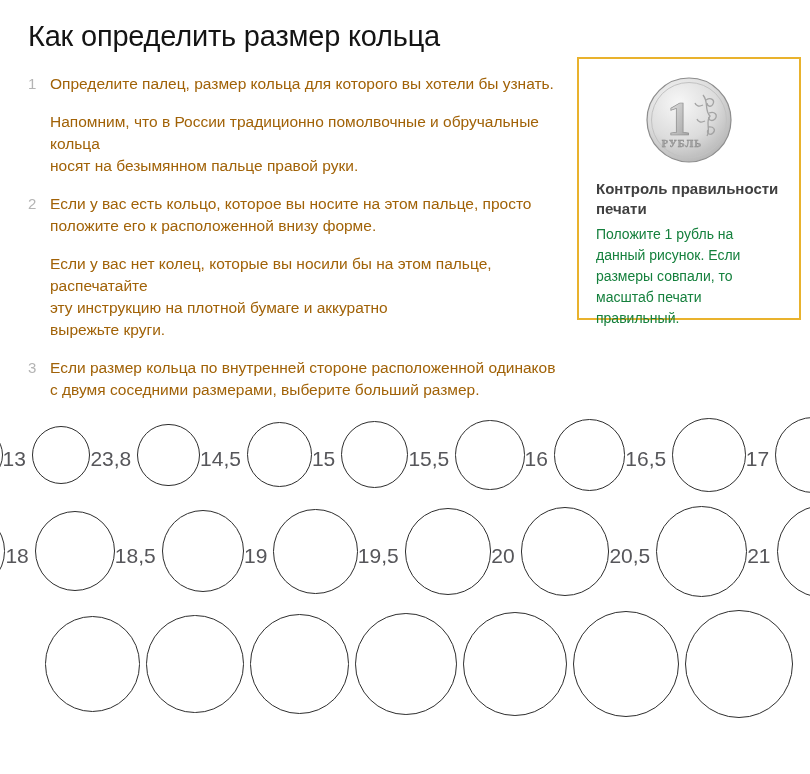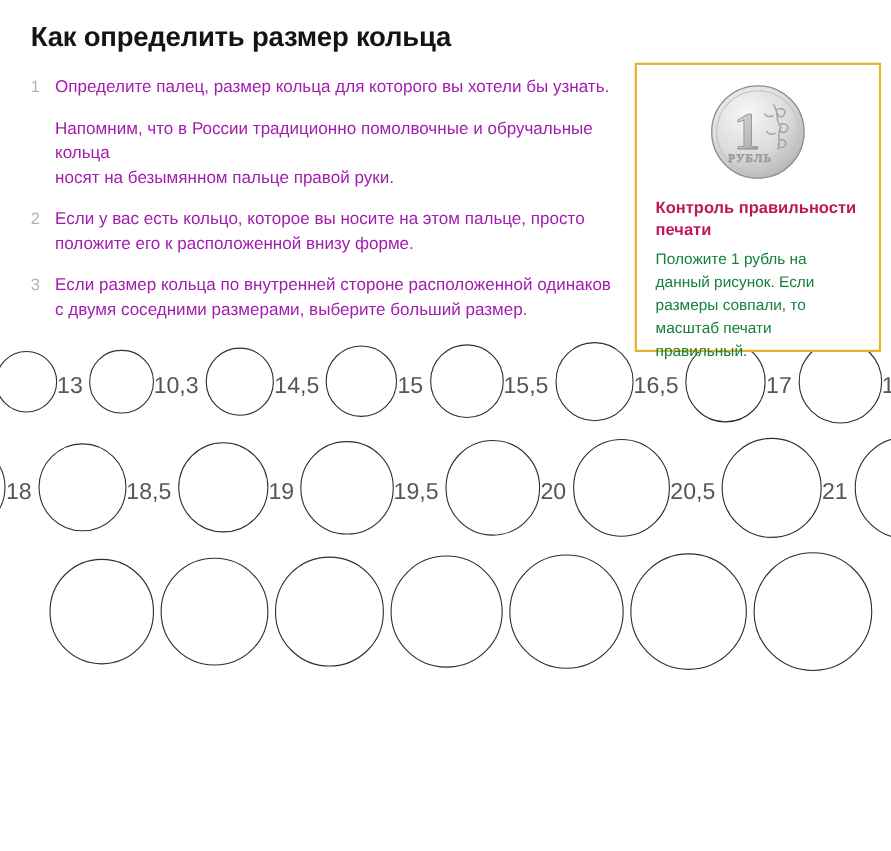--- a/index.html
+++ b/index.html
@@ -6,50 +6,50 @@
   body {
     width: 810px; height: 774px;
     background: #ffffff;
     font-family: "Liberation Sans", "DejaVu Sans", sans-serif;
     color: #333333;
     position: relative;
     overflow: hidden;
   }
   .content { padding: 20px 0 0 28px; }
   h1.page-title {
-    font-size: 25px; font-weight: bold; color: #141414;
+    font-size: 29px; font-weight: normal; color: #141414;
     margin: 0 0 20px 0; letter-spacing: -0.2px;
   }
   .steps { width: 552px; }
   .step { display: flex; margin-bottom: 16px; }
   .step-num {
     width: 22px; flex-shrink: 0;
     color: #b4b4b4; font-size: 15px; padding-top: 2px;
   }
   .step-body { flex: 1; }
   .step-body p {
     margin: 0 0 16px 0;
     font-size: 15.5px; line-height: 22px;
     white-space: pre-line;
-    color: #a21caf;
+    color: #a16207;
   }
   .step-body p:last-child { margin-bottom: 0; }
 
   
   .print-check {
     position: absolute; left: 577px; top: 57px;
     width: 224px; height: 263px;
     border: 2px solid #e9b22d;
     box-sizing: border-box;
     padding: 12px 17px 0 17px;
     background: #ffffff;
   }
   .coin-wrap { text-align: center; margin: 6px 0 12px 0; }
   .pc-title {
-    font-size: 15px; font-weight: bold; color: #be185d;
+    font-size: 15px; font-weight: bold; color: #404040;
     line-height: 20px; margin: 0 0 5px 0;
   }
   .pc-text {
     font-size: 14px; color: #15803d;
     line-height: 21px; margin: 0;
   }
 
   
   .rings { margin-top: 14px; }
   .ring-row {
@@ -80,20 +80,23 @@
         <p>Определите палец, размер кольца для которого вы хотели бы узнать.</p>
         <p>Напомним, что в России традиционно помолвочные и обручальные кольца
 носят на безымянном пальце правой руки.</p>
       </div>
     </div>
     <div class="step">
       <div class="step-num">2</div>
       <div class="step-body">
         <p>Если у вас есть кольцо, которое вы носите на этом пальце, просто
 положите его к расположенной внизу форме.</p>
+        <p>Если у вас нет колец, которые вы носили бы на этом пальце, распечатайте
+эту инструкцию на плотной бумаге и аккуратно
+вырежьте круги.</p>
       </div>
     </div>
     <div class="step">
       <div class="step-num">3</div>
       <div class="step-body">
         <p>Если размер кольца по внутренней стороне расположенной одинаков
 с двумя соседними размерами, выберите больший размер.</p>
       </div>
     </div>
   </div>
@@ -103,39 +106,45 @@
         <div class="ring-item">
           <div class="ring-circle-wrap" style="height: 75.8px;">
             <div class="ring-circle" style="width: 56.3px; height: 56.3px;"></div>
           </div>
           <div class="ring-label">13</div>
         </div>
         <div class="ring-item">
           <div class="ring-circle-wrap" style="height: 75.8px;">
             <div class="ring-circle" style="width: 58.5px; height: 58.5px;"></div>
           </div>
-          <div class="ring-label">10,3</div>
+          <div class="ring-label">23,8</div>
         </div>
         <div class="ring-item">
           <div class="ring-circle-wrap" style="height: 75.8px;">
             <div class="ring-circle" style="width: 62.8px; height: 62.8px;"></div>
           </div>
           <div class="ring-label">14,5</div>
         </div>
         <div class="ring-item">
           <div class="ring-circle-wrap" style="height: 75.8px;">
             <div class="ring-circle" style="width: 65px; height: 65px;"></div>
           </div>
           <div class="ring-label">15</div>
         </div>
         <div class="ring-item">
           <div class="ring-circle-wrap" style="height: 75.8px;">
             <div class="ring-circle" style="width: 67.1px; height: 67.1px;"></div>
           </div>
           <div class="ring-label">15,5</div>
+        </div>
+        <div class="ring-item">
+          <div class="ring-circle-wrap" style="height: 75.8px;">
+            <div class="ring-circle" style="width: 69.3px; height: 69.3px;"></div>
+          </div>
+          <div class="ring-label">16</div>
         </div>
         <div class="ring-item">
           <div class="ring-circle-wrap" style="height: 75.8px;">
             <div class="ring-circle" style="width: 71.4px; height: 71.4px;"></div>
           </div>
           <div class="ring-label">16,5</div>
         </div>
         <div class="ring-item">
           <div class="ring-circle-wrap" style="height: 75.8px;">
             <div class="ring-circle" style="width: 73.6px; height: 73.6px;"></div>

